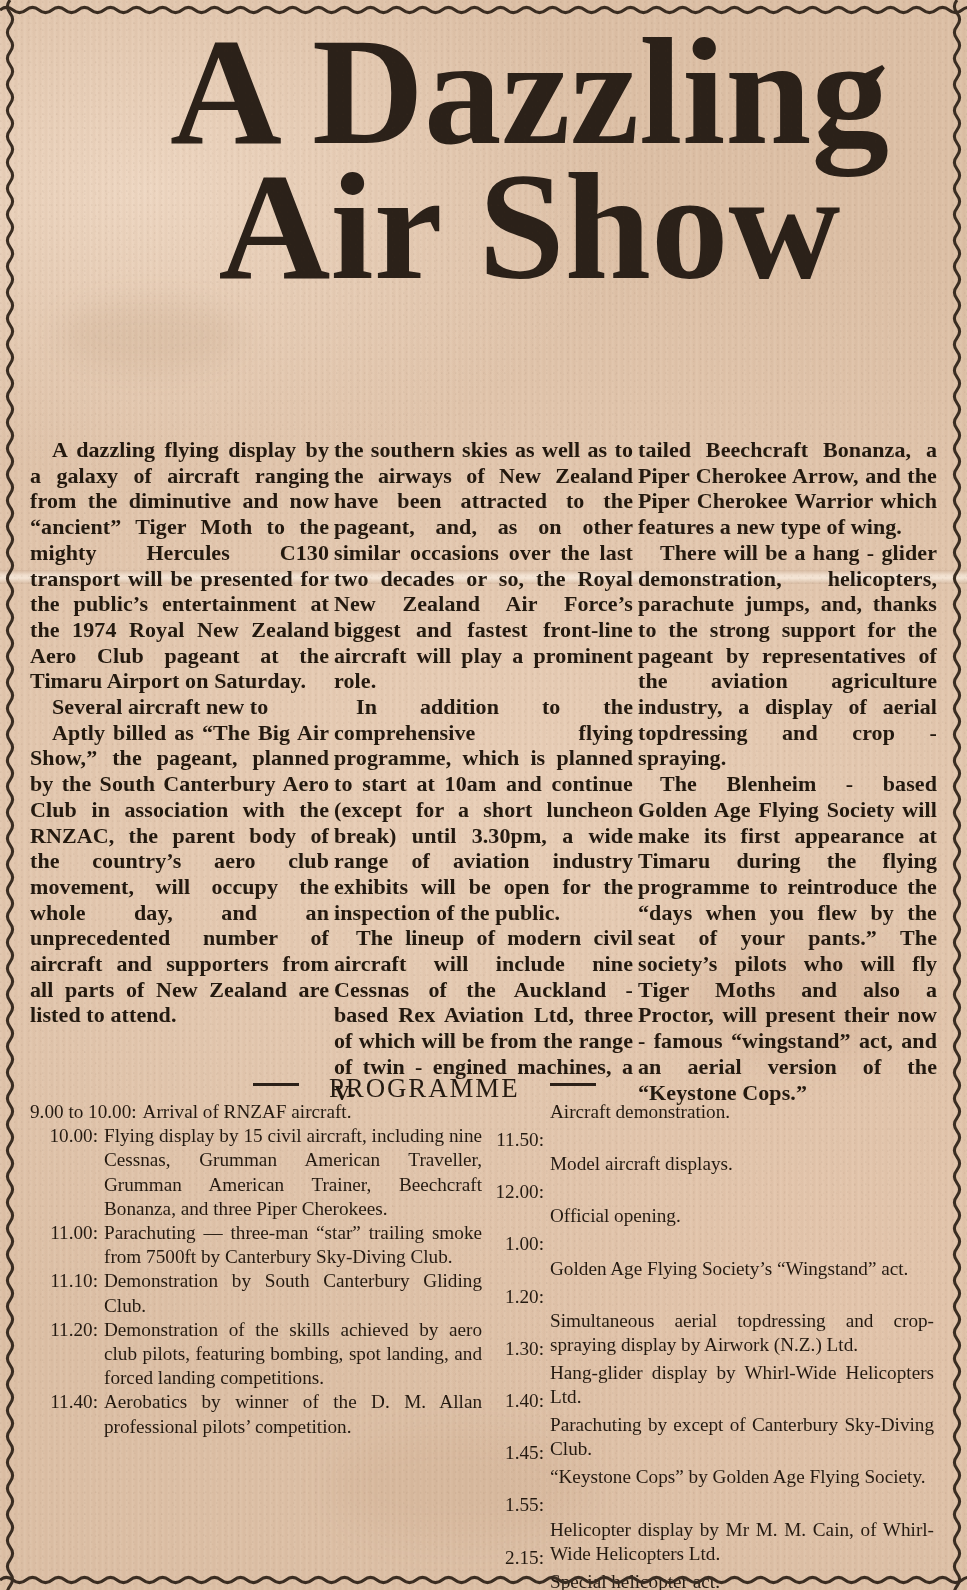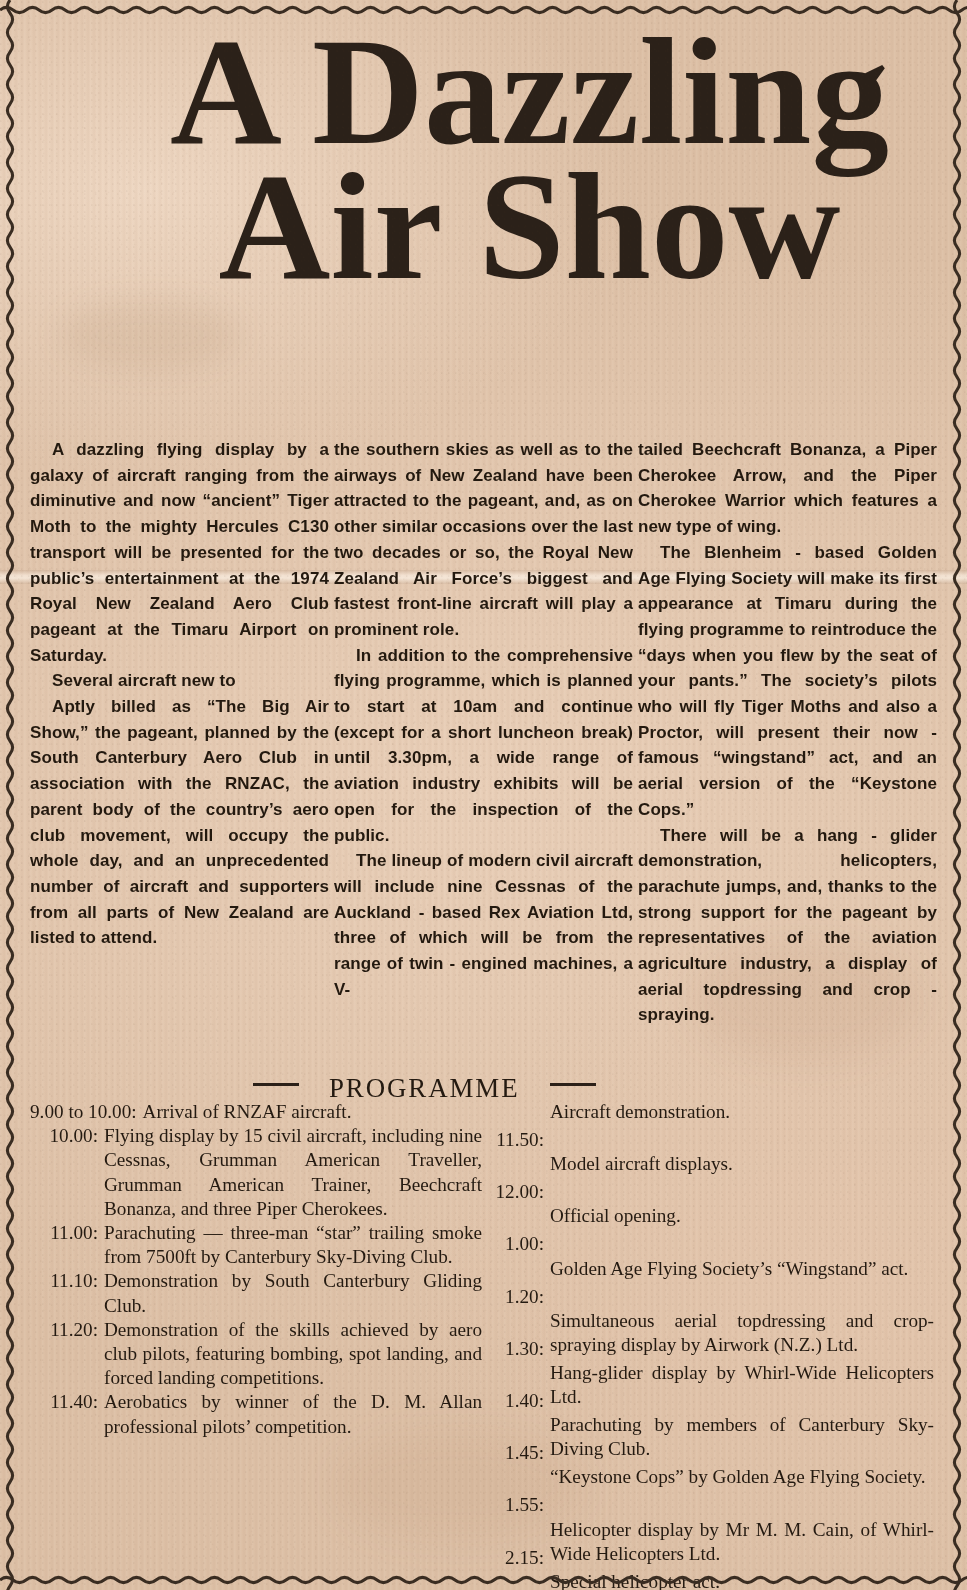--- a/index.html
+++ b/index.html
@@ -62,23 +62,23 @@
   .hl2{font-size:152px;transform:scaleX(1.02);margin-top:-6px;}
 
   
   #article{
     position:absolute;left:30px;top:437px;width:912px;z-index:10;
     display:flex;gap:0px;
   }
   .col{width:304px;padding-right:0px;box-sizing:border-box;}
   .col p{
     margin:0;
-    font-family:Liberation Sans, sans-serif;
+    font-family:Liberation Serif, serif;
     font-weight:700;
-    font-size:17px;
+    font-size:22px;
     line-height:25.7px;
     color:#23190f;
     text-align:justify;
     text-justify:inter-word;
     hyphens:none;
     -webkit-hyphens:none;
     letter-spacing:0.1px;
   }
   .col1 p,.col2 p,.col3 p{width:299px;}
   .col p.indent{text-indent:22px;}
@@ -161,22 +161,22 @@
       <p class="indent">Several aircraft new to</p>
       <p class="indent">Aptly billed as “The Big Air Show,” the pageant, planned by the South Canterbury Aero Club in association with the RNZAC, the parent body of the country’s aero club movement, will occupy the whole day, and an unprecedented number of aircraft and supporters from all parts of New Zealand are listed to attend.</p>
     </div>
     <div class="col col2">
       <p>the southern skies as well as to the airways of New Zealand have been attracted to the pageant, and, as on other similar occasions over the last two decades or so, the Royal New Zealand Air Force’s biggest and fastest front-line aircraft will play a prominent role.</p>
       <p class="indent">In addition to the comprehensive flying programme, which is planned to start at 10am and continue (except for a short luncheon break) until 3.30pm, a wide range of aviation industry exhibits will be open for the inspection of the public.</p>
       <p class="indent">The lineup of modern civil aircraft will include nine Cessnas of the Auckland - based Rex Aviation Ltd, three of which will be from the range of twin - engined machines, a V-</p>
     </div>
     <div class="col col3">
       <p>tailed Beechcraft Bonanza, a Piper Cherokee Arrow, and the Piper Cherokee Warrior which features a new type of wing.</p>
+      <p class="indent">There will be a hang - glider demonstration, helicopters, parachute jumps, and, thanks to the strong support for the pageant by representatives of the aviation agriculture industry, a display of aerial topdressing and crop - spraying.</p>
       <p class="indent">The Blenheim - based Golden Age Flying Society will make its first appearance at Timaru during the flying programme to reintroduce the “days when you flew by the seat of your pants.” The society’s pilots who will fly Tiger Moths and also a Proctor, will present their now - famous “wingstand” act, and an aerial version of the “Keystone Cops.”</p>
-      <p class="indent">There will be a hang - glider demonstration, helicopters, parachute jumps, and, thanks to the strong support for the pageant by representatives of the aviation agriculture industry, a display of aerial topdressing and crop - spraying.</p>
     </div>
   </div>
 
   <div id="prog-head">
     <span class="rule"></span><span class="ttl">PROGRAMME</span><span class="rule"></span>
   </div>
 
   <div id="programme">
     <div class="pcol pcol-left">
       <div class="pitem">
@@ -224,21 +224,21 @@
       <div class="pitem">
           <span class="ptime">1.30:</span>
           <span class="ptext">Simultaneous aerial topdressing and crop-spraying display by Airwork (N.Z.) Ltd.</span>
         </div>
       <div class="pitem">
           <span class="ptime">1.40:</span>
           <span class="ptext">Hang-glider display by Whirl-Wide Helicopters Ltd.</span>
         </div>
       <div class="pitem">
           <span class="ptime">1.45:</span>
-          <span class="ptext">Parachuting by members of Canterbury Sky-Diving Club.</span>
+          <span class="ptext">Parachuting by except of Canterbury Sky-Diving Club.</span>
         </div>
       <div class="pitem">
           <span class="ptime">1.55:</span>
           <span class="ptext">“Keystone Cops” by Golden Age Flying Society.</span>
         </div>
       <div class="pitem">
           <span class="ptime">2.15:</span>
           <span class="ptext">Helicopter display by Mr M. M. Cain, of Whirl-Wide Helicopters Ltd.</span>
         </div>
       <div class="pitem">

